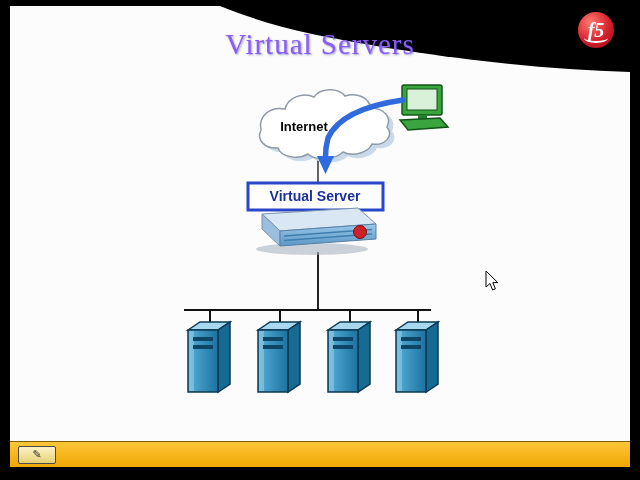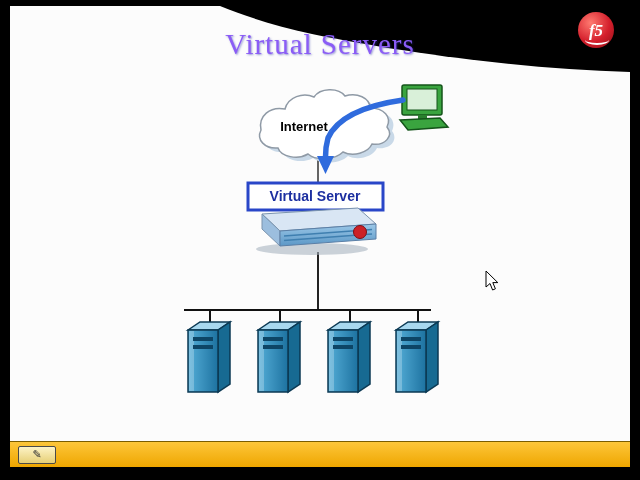--- a/index.html
+++ b/index.html
@@ -7,21 +7,21 @@
   .stage{position:relative;width:640px;height:480px;background:#000;}
   .slide{position:absolute;left:10px;top:6px;width:620px;height:461px;background:#fcfcfc;overflow:hidden;}
   .swoosh{position:absolute;top:0;right:0;width:410px;height:78px;z-index:2;}
   .title{position:absolute;top:22px;left:0;width:100%;text-align:center;z-index:4;
          font-family:"Liberation Serif",serif;font-weight:normal;font-size:29px;color:#8b5cf6;
          letter-spacing:1px;text-shadow:1px 1px 2px rgba(45,50,170,.5);}
   .logo{position:absolute;top:6px;right:16px;width:36px;height:36px;border-radius:50%;z-index:5;
         background:radial-gradient(circle at 35% 30%, #ff7a70, #d41f2c 55%, #8e0f17);
         display:flex;align-items:center;justify-content:center;}
   .logo-inner{position:relative;color:#fff;font-family:"Liberation Serif",serif;font-style:italic;
-        font-weight:bold;font-size:17px;line-height:1;}
+        font-weight:bold;font-size:20px;line-height:1;}
   .logo-inner::after{content:"";position:absolute;left:-4px;top:13px;width:24px;height:8px;
         border-bottom:2px solid #fff;border-radius:50%;}
   .diagram{position:absolute;inset:0;z-index:3;}
   .bottom-bar{position:absolute;left:0;right:0;bottom:0;height:25px;z-index:6;
         background:linear-gradient(#fdc63a,#efa600);border-top:1px solid #7a5c00;
         display:flex;align-items:center;}
   .pen-tool{margin-left:8px;width:36px;height:16px;border:1px solid #4a4a4a;border-radius:2px;
         background:linear-gradient(#fdf3c6,#e6cf76);display:flex;align-items:center;justify-content:center;
         font-size:11px;line-height:1;color:#333;cursor:pointer;}
   svg text{font-family:"Liberation Sans",sans-serif;}

